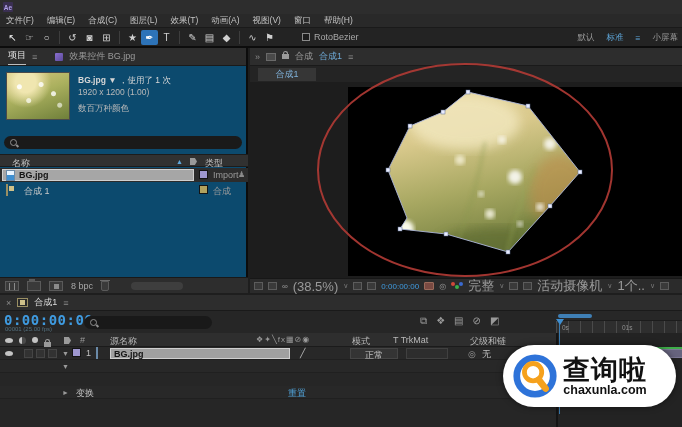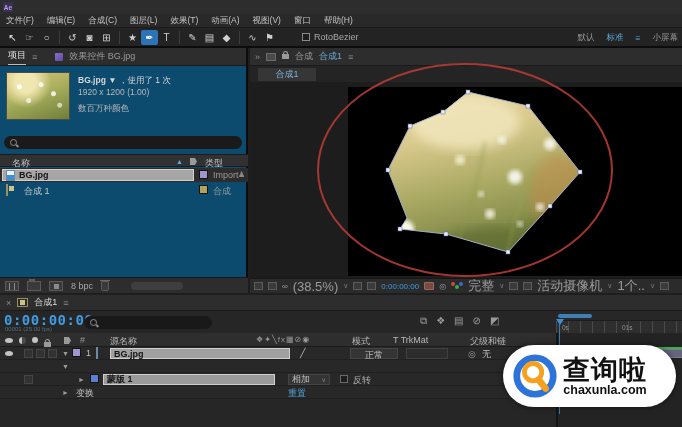--- a/index.html
+++ b/index.html
@@ -399,32 +399,20 @@
       <div class="ddempty" style="left:406px;top:1px;width:42px;"></div>
       <span class="abs" style="left:468px;top:2px;color:#9a9a9a;">◎</span>
       <span class="abs" style="left:482px;top:1px;">无</span>
     </div>
 
     <div class="trow" style="top:65px;">
       <span class="abs expander" style="left:62px;top:3px;">▼</span>
       <span class="abs" style="left:76px;top:1px;color:#c4c4c4;margin-top:28px;">蒙版</span>
     </div>
 
-    <div class="trow" style="top:78px;">
-      <span class="abs switchbox" style="left:24px;top:2px;"></span>
-      <span class="abs expander" style="left:78px;top:3px;">►</span>
-      <span class="abs lswatch" style="left:90px;top:1px;background:#5a7fd4;"></span>
-      <span class="namebox" style="left:103px;top:1px;width:172px;background:#9a9a9a;">蒙版 1</span>
-      <div class="ddbox" style="left:288px;top:1px;width:42px;">
-        <span>相加</span>
-        <span style="font-size:6px;color:#888;">∨</span>
-      </div>
-      <span class="abs checkbox-sm" style="left:340px;top:2px;"></span>
-      <span class="abs" style="left:353px;top:1px;color:#b0b0b0;">反转</span>
-    </div>
 
     <div class="trow" style="top:91px;">
       <span class="abs expander" style="left:62px;top:3px;">►</span>
       <span class="abs" style="left:76px;top:1px;color:#c4c4c4;">变换</span>
       <span class="abs reset-link" style="left:288px;top:1px;">重置</span>
     </div>
 
     <div class="tl-right">
       <div class="cacheline"></div>
       <div class="layerbar"></div>

